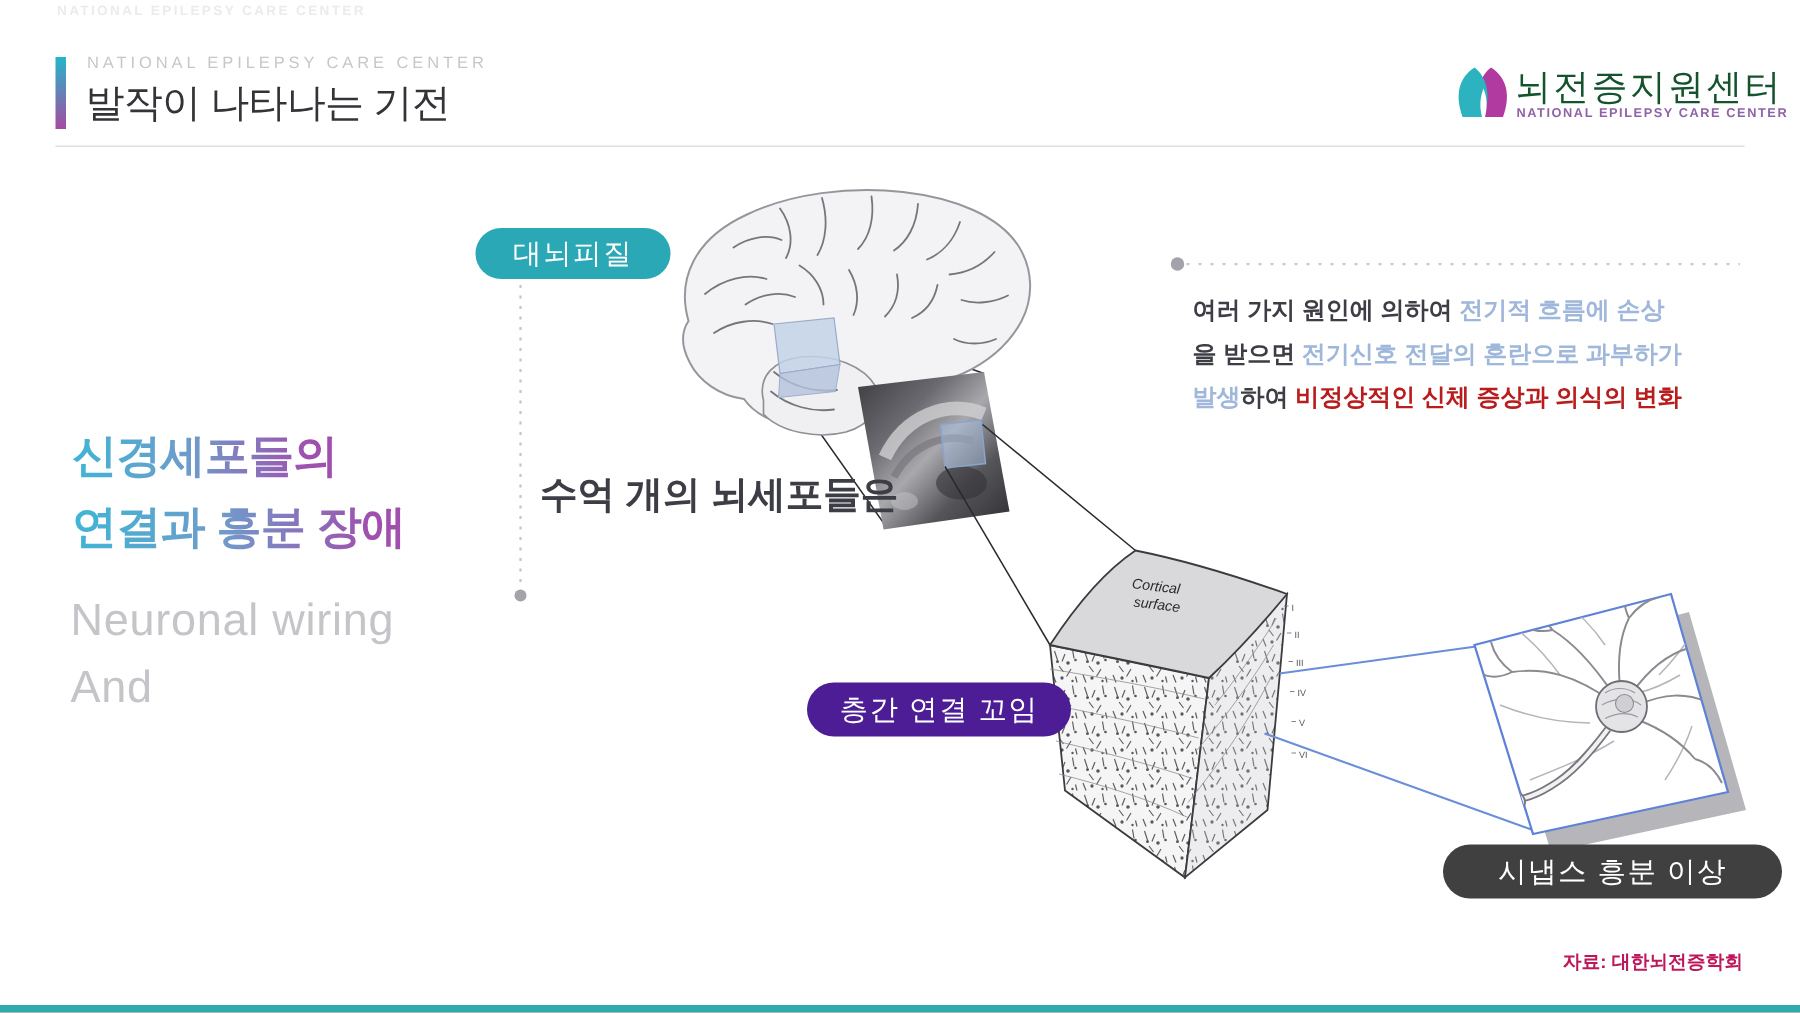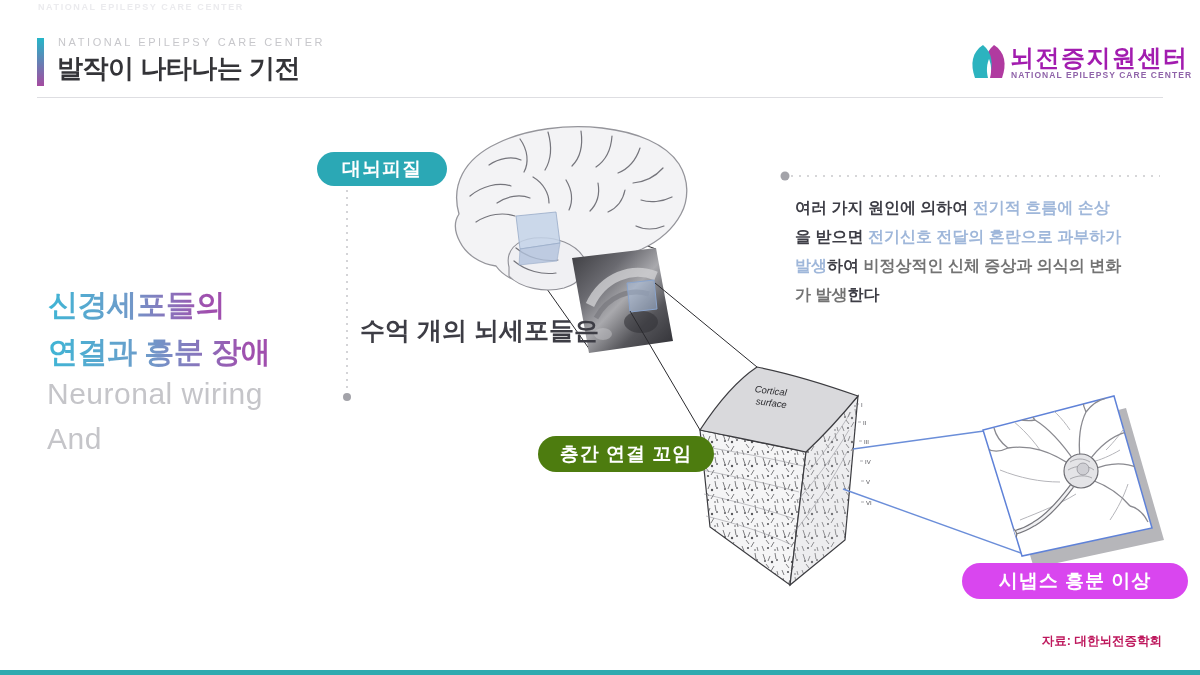--- a/index.html
+++ b/index.html
@@ -2,41 +2,41 @@
 <html><head>
 <meta charset="utf-8">
 <style>
   html,body{margin:0;padding:0;background:#888;}
   .slide{position:relative;width:1200px;height:675px;background:#ffffff;overflow:hidden;
          font-family:"Liberation Sans","DejaVu Sans",sans-serif;}
   
   .watermark{position:absolute;left:38px;top:2px;font-size:9px;letter-spacing:1.6px;color:#ebebee;font-weight:600;}
   .hbar{position:absolute;left:37px;top:38px;width:7px;height:48px;background:linear-gradient(180deg,#25b6c8,#a54ba0);}
   .eyebrow{position:absolute;left:58px;top:36px;font-size:11px;letter-spacing:2.6px;color:#c7c7cb;font-weight:500;}
-  .title{position:absolute;left:57px;top:51px;font-size:26px;font-weight:700;color:#343438;letter-spacing:-0.5px;}
+  .title{position:absolute;left:57px;top:51px;font-size:26px;font-weight:400;color:#343438;letter-spacing:-0.5px;}
   .hsep{position:absolute;left:37px;top:97px;width:1126px;height:1px;background:#dedee2;}
   
   .logo-icon{position:absolute;left:969px;top:40px;}
-  .logo-name{position:absolute;left:1010px;top:42px;font-size:24px;font-weight:700;color:#a21caf;letter-spacing:1.5px;}
+  .logo-name{position:absolute;left:1010px;top:42px;font-size:24px;font-weight:400;color:#14532d;letter-spacing:1.5px;}
   .logo-sub{position:absolute;left:1011px;top:70px;font-size:8.5px;color:#8f63a9;letter-spacing:1.05px;font-weight:700;}
   
   .ko-heading{position:absolute;left:48px;top:281px;font-size:30px;font-weight:800;line-height:47px;letter-spacing:-0.5px;}
   .grad{background:linear-gradient(90deg,#3fb5d5 0%,#6f9bca 45%,#a04fae 90%);
         -webkit-background-clip:text;background-clip:text;color:transparent;display:inline-block;}
-  .en-heading{position:absolute;left:47px;top:371px;font-size:30px;color:#c5c5c9;line-height:45px;font-weight:400;letter-spacing:0.5px;}
+  .en-heading{position:absolute;left:47px;top:391px;font-size:30px;color:#c5c5c9;line-height:45px;font-weight:400;letter-spacing:0.5px;}
   
   .note-left{position:absolute;left:360px;top:316px;font-size:25px;font-weight:700;line-height:29px;color:#3d3d45;}
   .note-right{position:absolute;left:795px;top:193px;font-size:16px;font-weight:700;line-height:29px;color:#3d3d45;width:400px;}
-  .teal-t{color:#3bb3d4;} .blue-t{color:#9fb7da;} .purple-t{color:#737373;}
-  
-  .badge{position:absolute;color:#fff;font-weight:700;font-size:19px;display:flex;align-items:center;
+  .teal-t{color:#3bb3d4;} .blue-t{color:#9fb7da;} .purple-t{color:#b91c1c;}
+  
+  .badge{position:absolute;color:#fff;font-weight:400;font-size:19px;display:flex;align-items:center;
          justify-content:center;border-radius:18px;letter-spacing:1px;}
   .b-cortex{left:317px;top:152px;width:130px;height:34px;background:#2ba8b5;}
-  .b-layer{left:538px;top:436px;width:176px;height:36px;background:#4d7c0f;}
-  .b-synapse{left:962px;top:563px;width:226px;height:36px;background:#d946ef;}
+  .b-layer{left:538px;top:455px;width:176px;height:36px;background:#4c1d95;}
+  .b-synapse{left:962px;top:563px;width:226px;height:36px;background:#404040;}
   .source{position:absolute;right:38px;top:633px;font-size:12.5px;color:#be185d;font-weight:600;}
   .bottombar{position:absolute;left:0;bottom:0;width:100%;height:5px;background:#2faaaf;}
   .art{position:absolute;left:0;top:0;}
   svg text{font-family:"Liberation Sans","DejaVu Sans",sans-serif;}
 </style>
 </head>
 <body>
 
 <div class="slide">
 
@@ -239,21 +239,20 @@
   </div>
 
   <div class="note-left">
     <div><span>수억 개의 뇌세포들은</span></div>
   </div>
 
   <div class="note-right">
     <div><span>여러 가지 원인에 의하여 </span><span class="blue-t">전기적 흐름에 손상</span></div>
     <div><span>을 받으면 </span><span class="blue-t">전기신호 전달의 혼란으로 과부하가</span></div>
     <div><span class="blue-t">발생</span><span>하여 </span><span class="purple-t">비정상적인 신체 증상과 의식의 변화</span></div>
-    <div><span class="purple-t">가 발생</span><span>한다</span></div>
   </div>
 
   <div class="badge b-cortex">대뇌피질</div>
   <div class="badge b-layer">층간 연결 꼬임</div>
   <div class="badge b-synapse">시냅스 흥분 이상</div>
 
   <div class="source">자료: 대한뇌전증학회</div>
   <div class="bottombar"></div>
 
 </div>

